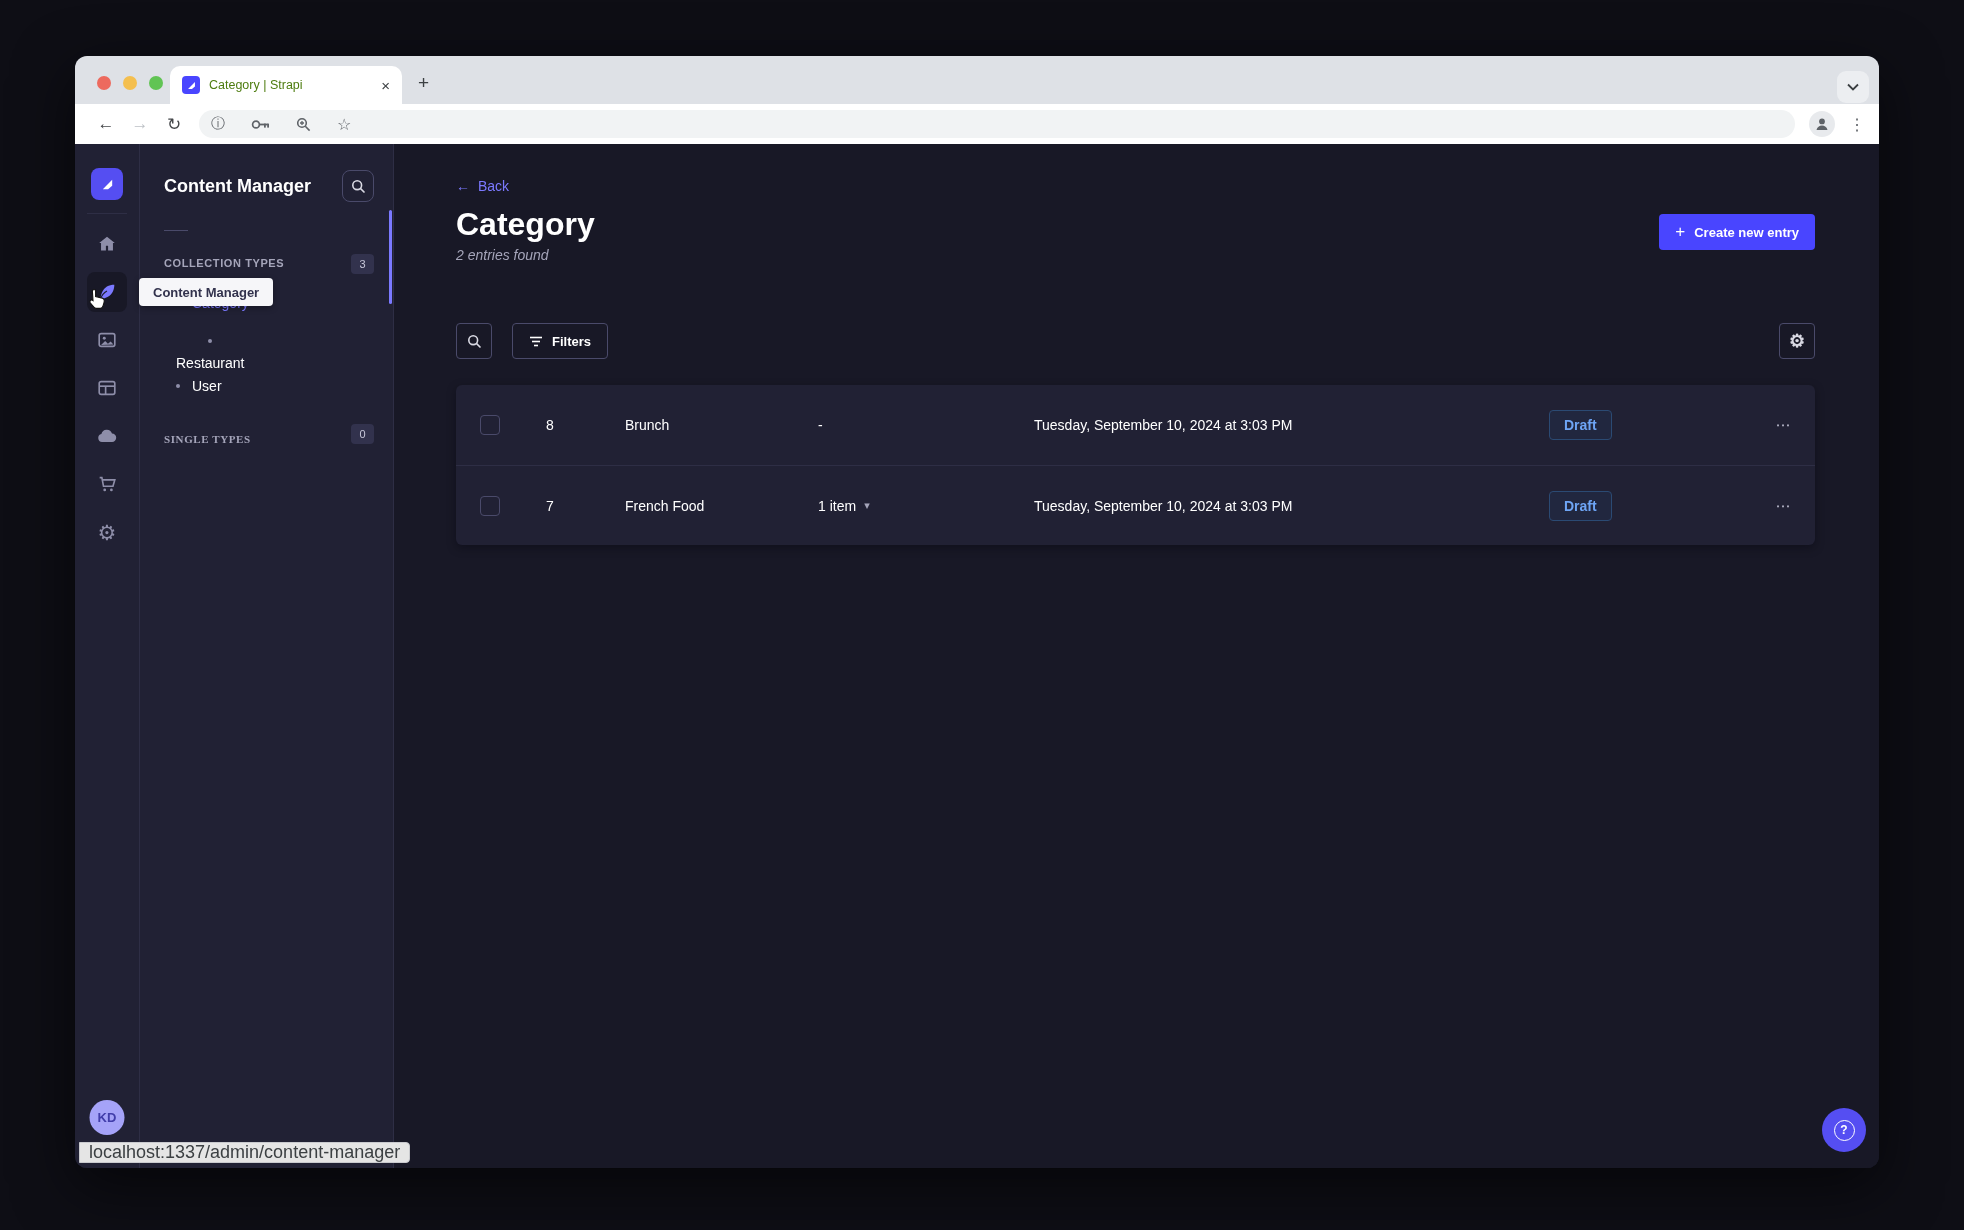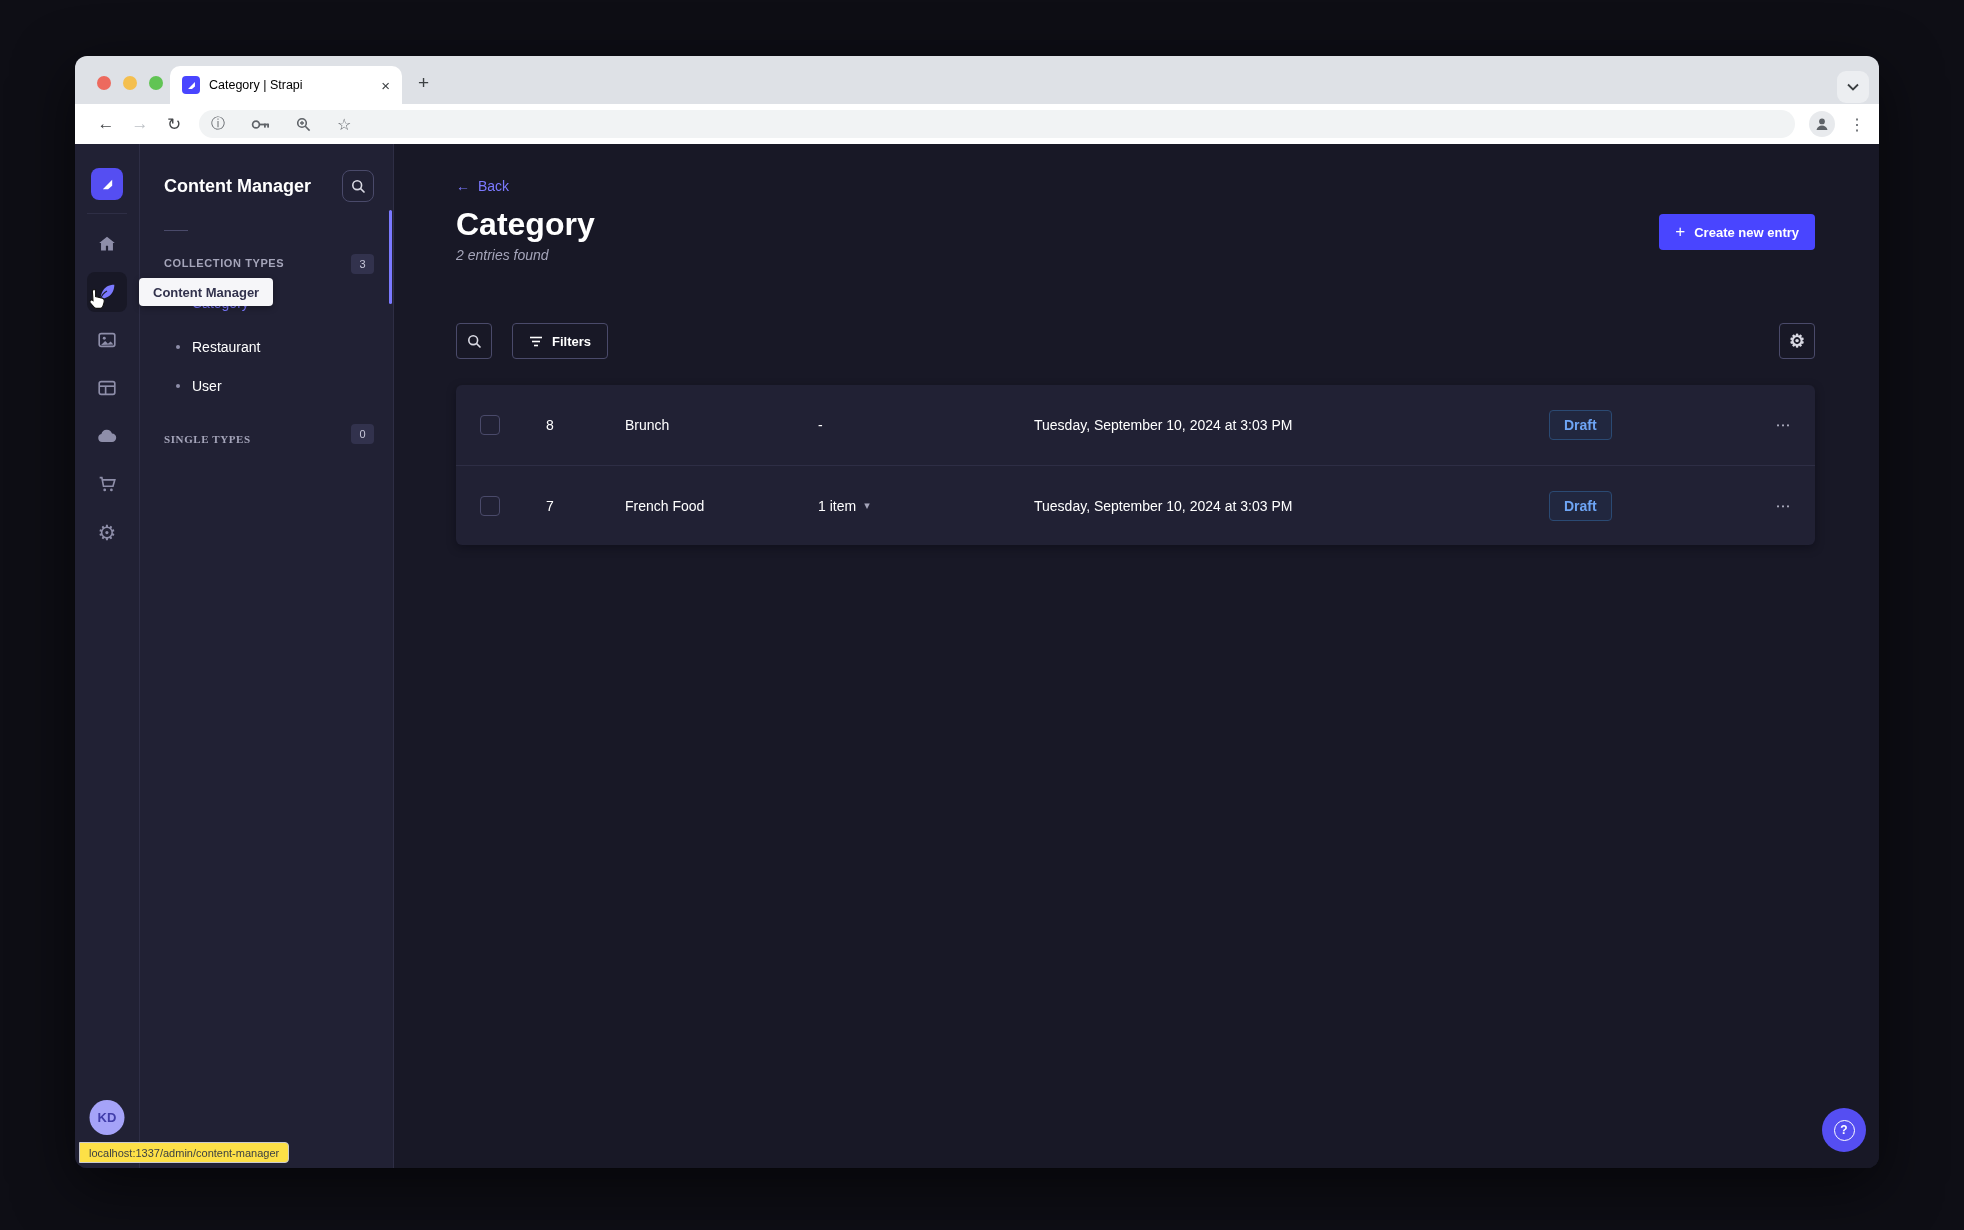--- a/index.html
+++ b/index.html
@@ -13,21 +13,21 @@
   
   .window{position:absolute;left:75px;top:56px;width:1804px;height:1112px;border-radius:12px;
     background:var(--bg);box-shadow:0 18px 60px rgba(0,0,0,.6);overflow:hidden;}
   .tabstrip{height:48px;background:#dee1e6;position:relative;}
   .traffic{position:absolute;top:20px;left:22px;display:flex;gap:12px;}
   .traffic span{width:14px;height:14px;border-radius:50%;display:block;}
   .tl-red{background:#ed6a5e;} .tl-yellow{background:#f4bf4f;} .tl-green{background:#61c454;}
   .tab{position:absolute;left:95px;top:10px;width:232px;height:38px;background:#fff;
     border-radius:10px 10px 0 0;display:flex;align-items:center;padding:0 12px;gap:9px;}
   .favicon{width:18px;height:18px;border-radius:4px;background:var(--accent);display:flex;align-items:center;justify-content:center;flex:none;}
-  .tab-title{font-size:12.5px;color:#000000;flex:1;white-space:nowrap;overflow:hidden;}
+  .tab-title{font-size:12.5px;color:#4d7c0f;flex:1;white-space:nowrap;overflow:hidden;}
   .tab-close{font-size:15px;color:#3c4043;cursor:default;line-height:1;}
   .newtab{position:absolute;left:343px;top:17px;font-size:19px;color:#3c4043;line-height:1;}
   .tab-chevron{position:absolute;right:10px;top:15px;width:32px;height:32px;border-radius:9px;background:#eceef1;
     display:flex;align-items:center;justify-content:center;}
   .toolbar{height:40px;background:#ffffff;display:flex;align-items:center;padding:0 14px;}
   .nav-ico{width:34px;font-size:17px;text-align:center;color:#45474a;}
   .nav-ico.disabled{color:#bdc1c6;}
   .urlpill{height:28px;flex:1;max-width:1600px;margin-left:8px;background:#f1f3f4;border-radius:14px;
     display:flex;align-items:center;padding:0 18px 0 12px;gap:10px;}
   .url-info{font-size:14px;color:#5f6368;}
@@ -96,22 +96,22 @@
   .caret{font-size:11px;color:#a5a5ba;}
   .status-badge{display:inline-flex;align-items:center;height:30px;padding:0 14px;border:1px solid #2b4a73;
     border-radius:4px;background:rgba(34,77,138,.14);color:var(--draft);font-size:14px;font-weight:bold;}
   .actions-cell{justify-content:center;color:#c8c8da;font-size:15px;letter-spacing:1px;}
 
   
   .cm-tooltip{position:absolute;left:64px;top:134px;height:28px;background:#f6f6f9;border-radius:4px;
     display:flex;align-items:center;padding:0 14px;font-size:13px;font-weight:bold;color:#32324d;
     box-shadow:0 2px 6px rgba(0,0,0,.3);z-index:5;white-space:nowrap;}
   .cursor{position:absolute;left:12px;top:143px;z-index:6;}
-  .statusbar{position:absolute;left:4px;bottom:5px;height:21px;background:#fde047;border:1px solid #c9cace;
-    border-radius:0 4px 4px 0;display:flex;align-items:center;padding:0 9px;font-size:11px;color:#3c4043;z-index:4;}
+  .statusbar{position:absolute;left:4px;bottom:5px;height:21px;background:#e5e5e5;border:1px solid #c9cace;
+    border-radius:0 4px 4px 0;display:flex;align-items:center;padding:0 9px;font-size:18px;color:#3c4043;z-index:4;}
   .help-fab{position:absolute;right:13px;bottom:16px;width:44px;height:44px;border-radius:50%;background:#554ef2;
     display:flex;align-items:center;justify-content:center;z-index:4;}
   .help-q{width:21px;height:21px;border:1.6px solid #fff;border-radius:50%;color:#fff;font-size:12px;font-weight:bold;
     display:flex;align-items:center;justify-content:center;}
 </style>
 </head>
 <body>
 
 <div class="window">
 
@@ -235,21 +235,21 @@
       </div>
       <div class="subnav-divider"></div>
 
       <div class="group-label" style="top:113px;text-align:right;">COLLECTION TYPES</div>
       <div class="group-badge" style="top:110px;">3</div>
 
       <div class="nav-item active" style="top:151px;">
         <span class="bullet"></span>
         <span>Category</span>
       </div>
-      <div class="nav-item" style="top:195px;">
+      <div class="nav-item" style="top:195px;flex-direction:column;">
         <span class="bullet"></span>
         <span>Restaurant</span>
       </div>
       <div class="nav-item" style="top:234px;">
         <span class="bullet"></span>
         <span>User</span>
       </div>
 
       <div class="group-label" style="top:289px;font-family:Liberation Serif, serif;">SINGLE TYPES</div>
       <div class="group-badge" style="top:280px;">0</div>

